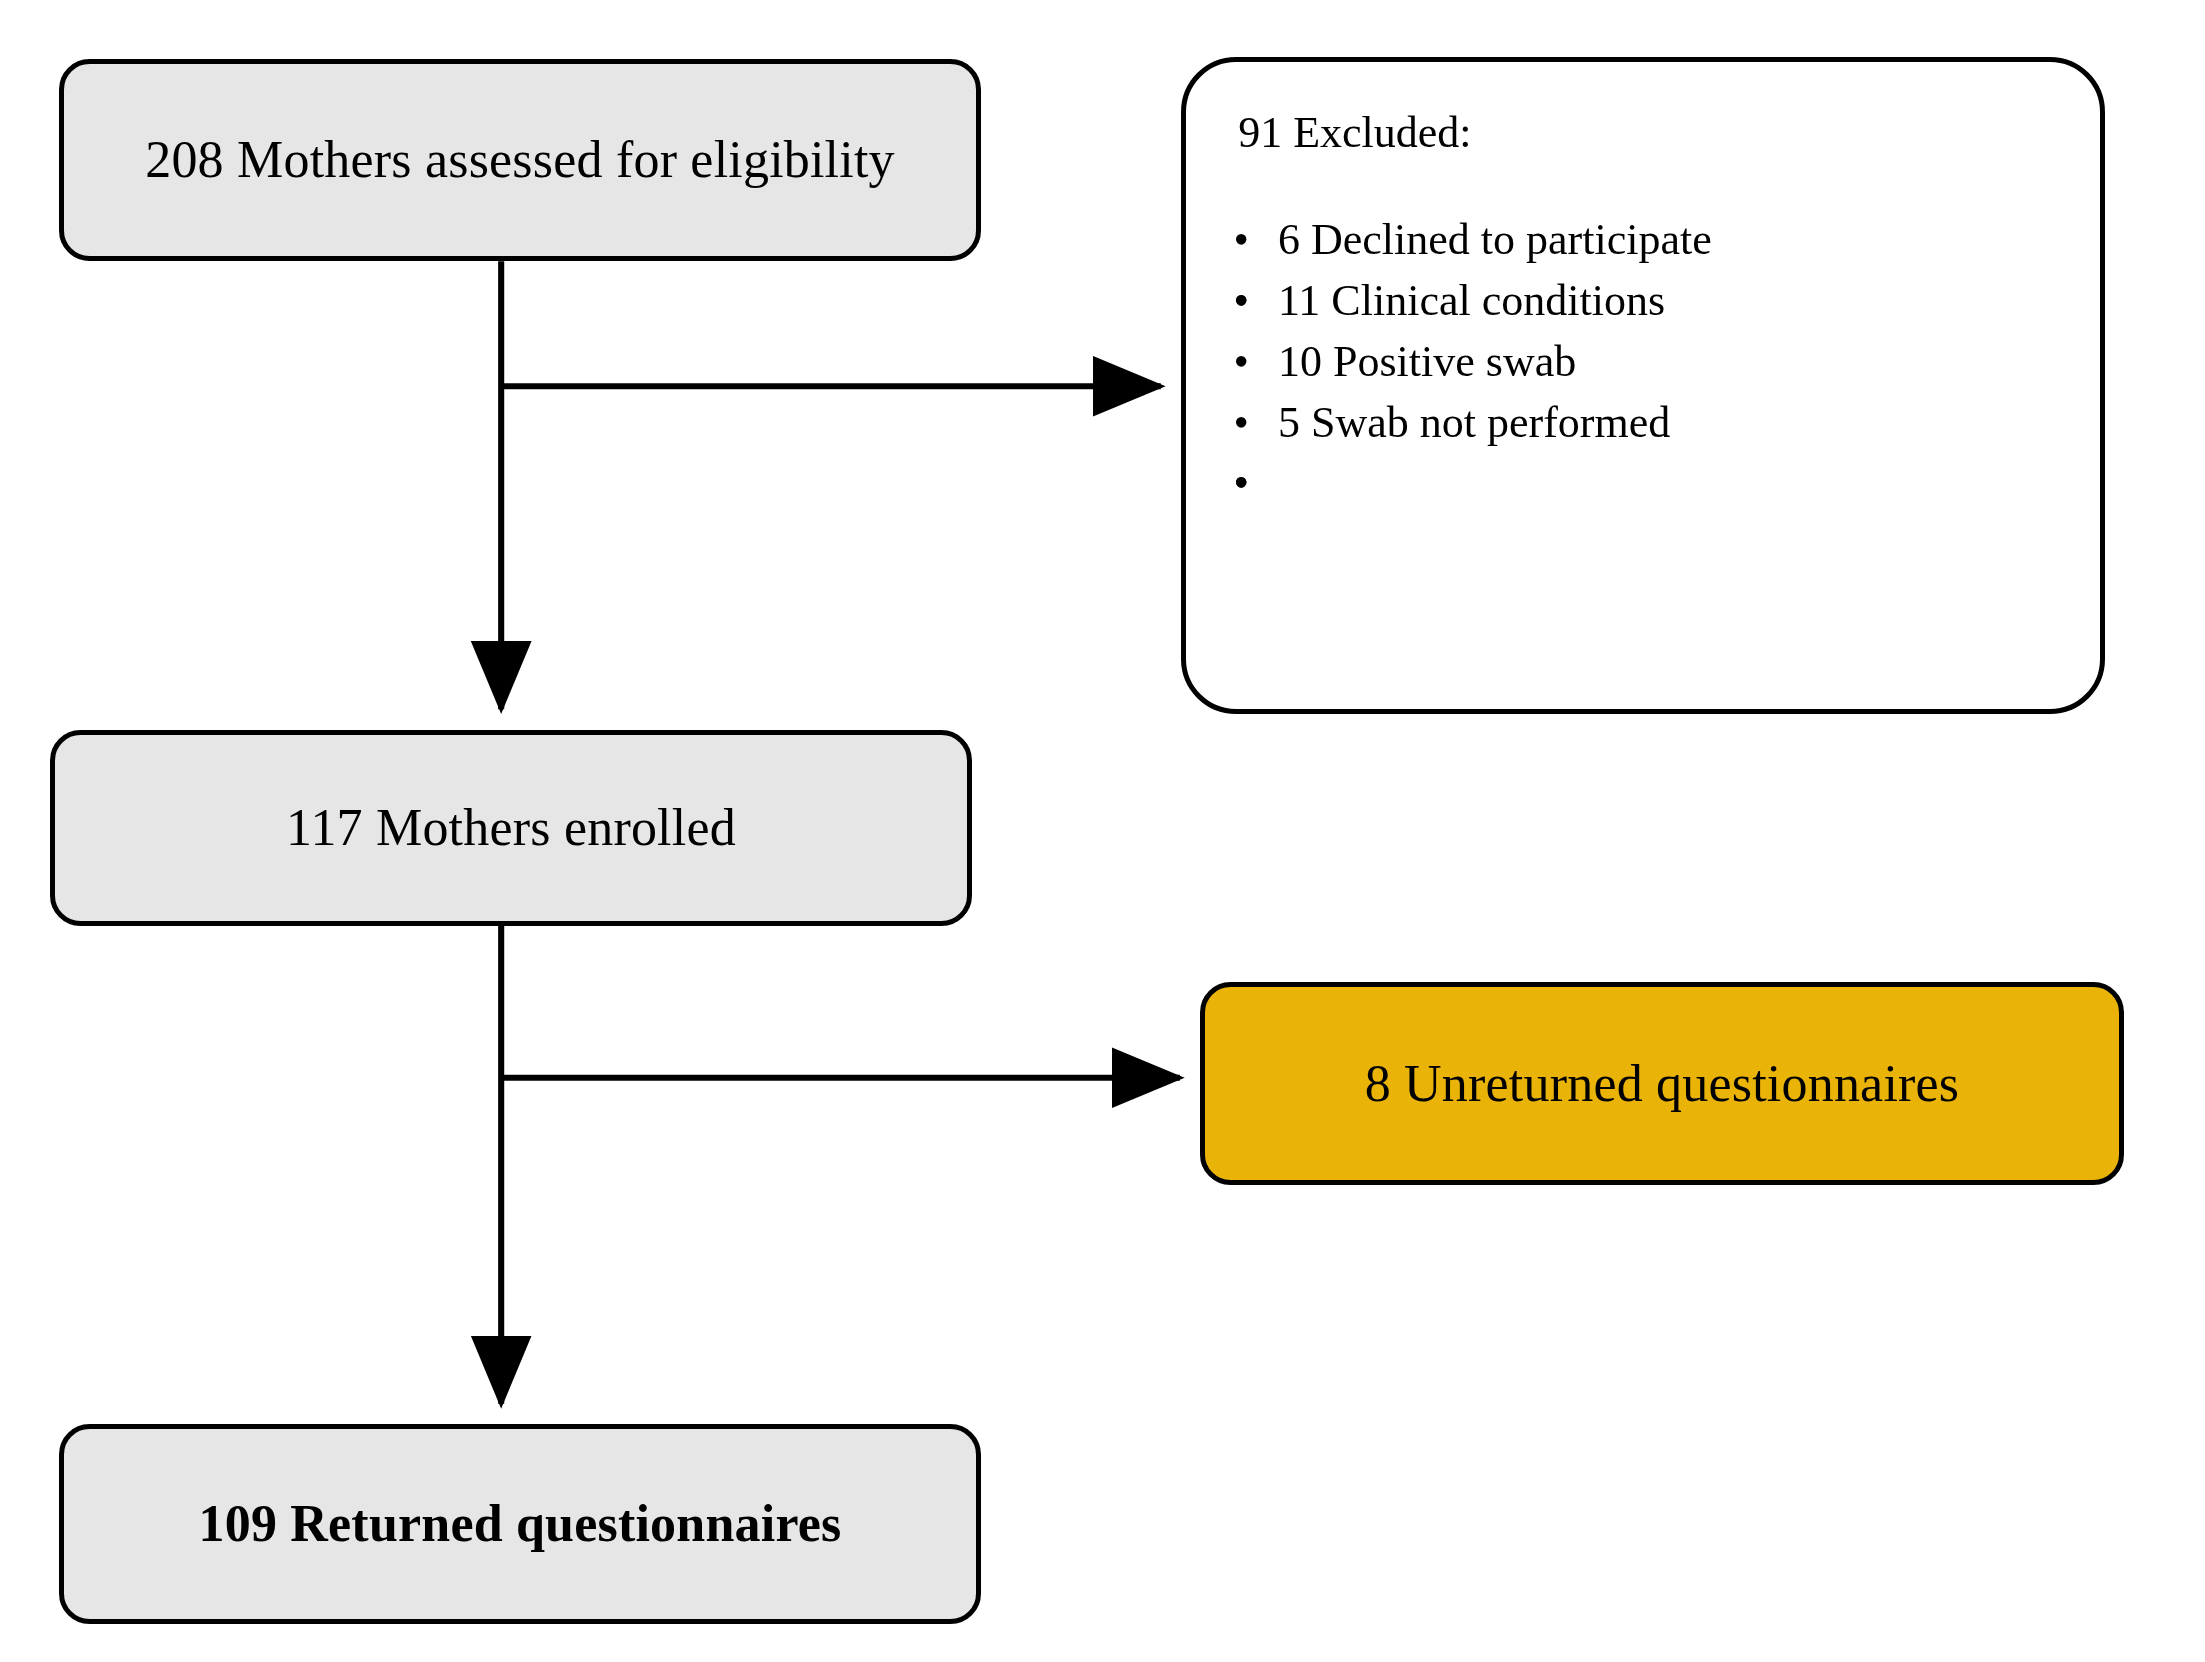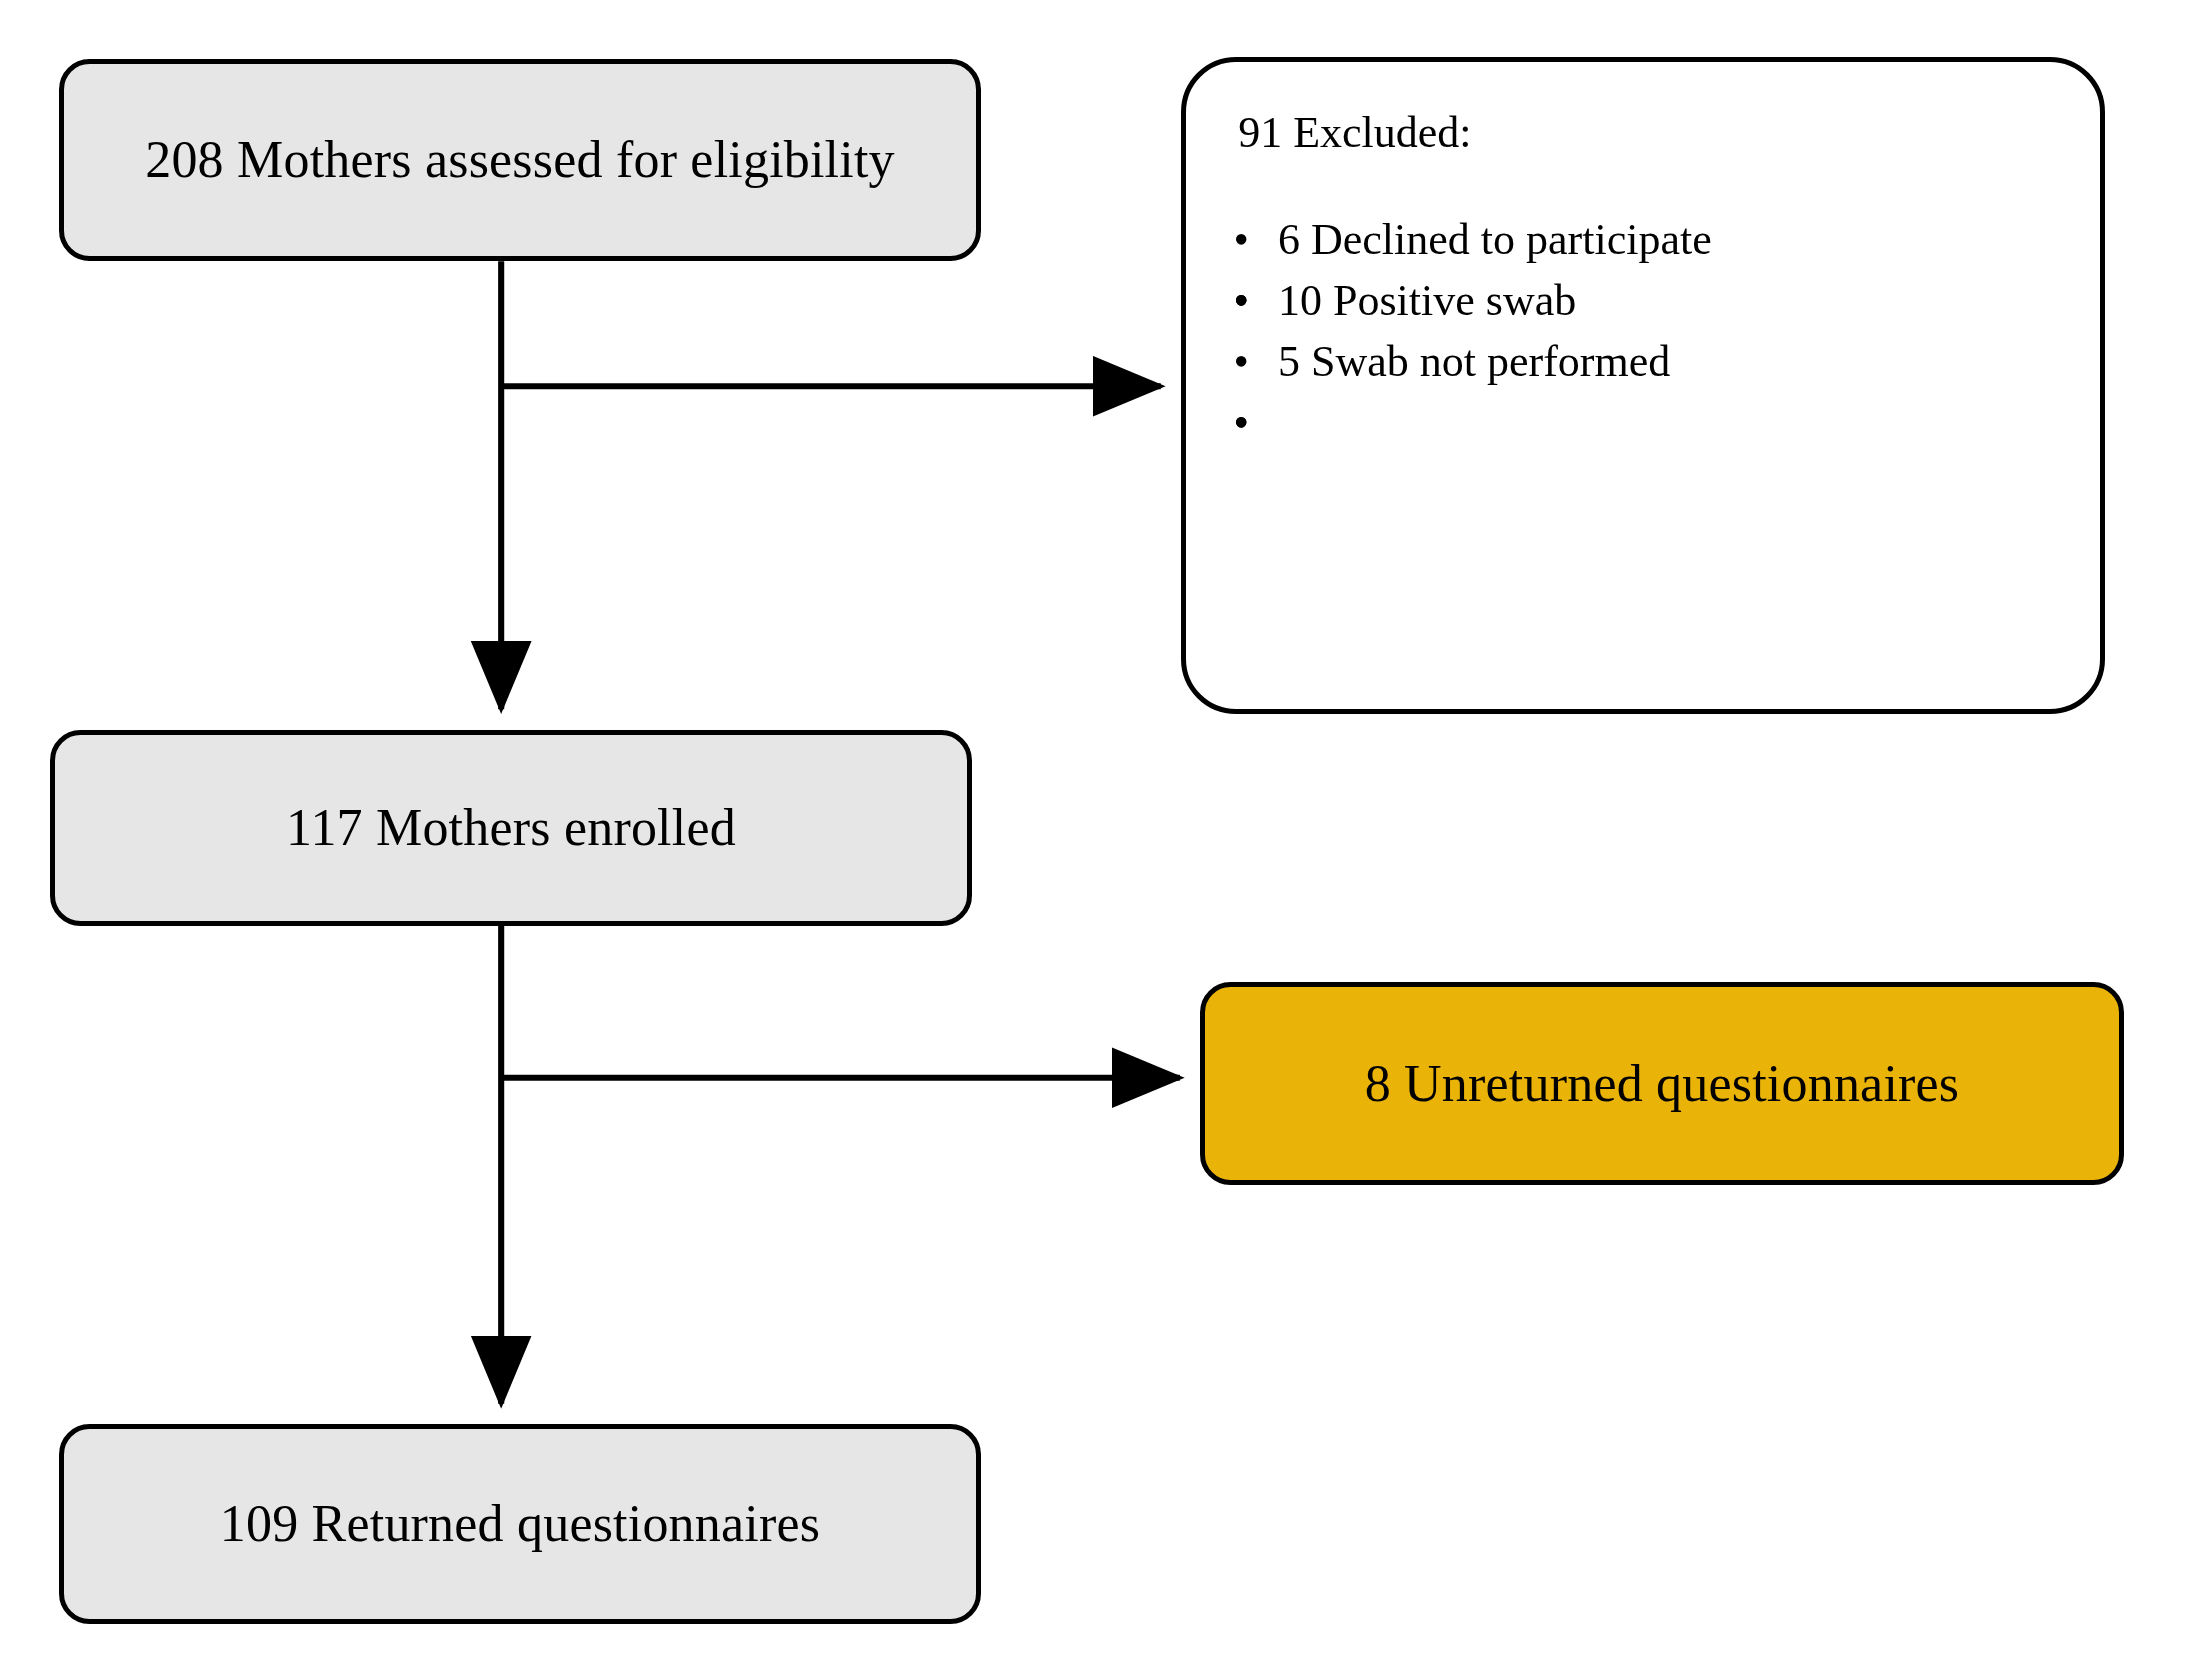--- a/index.html
+++ b/index.html
@@ -53,21 +53,21 @@
     color: #000000;
     letter-spacing: 0.2px;
   }
 
   
   #node-assessed   { left: 59px;   top: 59px;   width: 922px; height: 202px; }
   #node-excluded   { left: 1181px; top: 57px;   width: 924px; height: 657px;
                      display: block; padding: 47px 28px 0 40px; }
   #node-enrolled   { left: 50px;   top: 730px;  width: 922px; height: 196px; }
   #node-unreturned { left: 1200px; top: 982px; width: 924px; height: 203px; }
-  #node-returned   { left: 59px;   top: 1424px; width: 922px; height: 200px; }
+  #node-returned   { left: 59px;   top: 1424px; width: 922px; height: 200px; font-weight: bold; }
 
   
   .excl-title {
     font-size: 44px;
     line-height: 1.1;
     color: #000000;
     text-align: left;
     margin: 0 0 53px 12.2px;
   }
   .excl-list {
@@ -133,20 +133,21 @@
     <ul class="excl-list">
       <li>
         <span class="bullet">•</span>
         <span>6 Declined to participate</span>
       </li>
       <li>
         <span class="bullet">•</span>
       </li>
       <li>
         <span class="bullet">•</span>
+        <span>11 Clinical conditions</span>
       </li>
       <li>
         <span class="bullet">•</span>
         <span>10 Positive swab</span>
       </li>
       <li>
         <span class="bullet">•</span>
         <span>5 Swab not performed</span>
       </li>
       <li>

